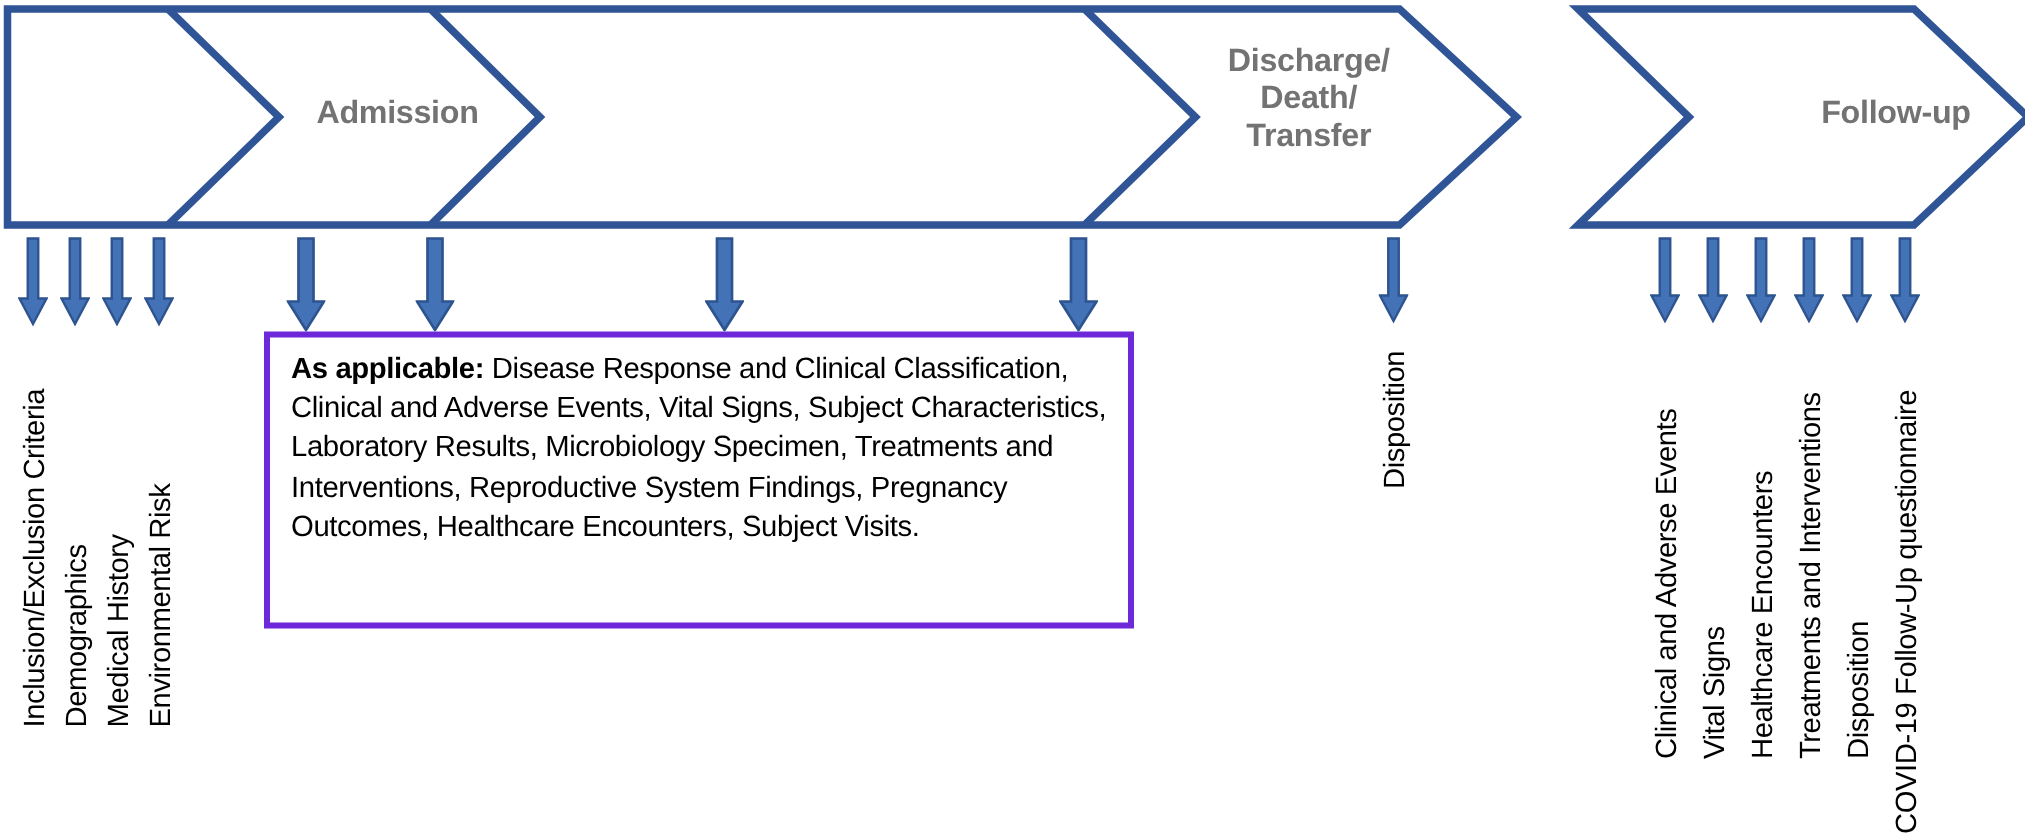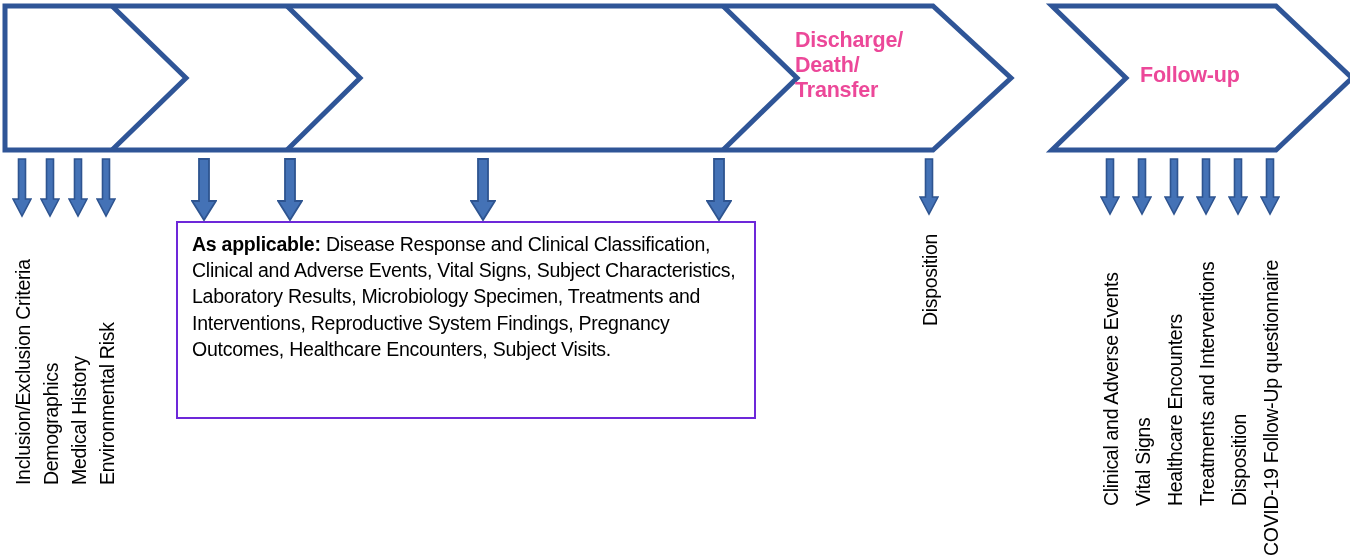--- a/index.html
+++ b/index.html
@@ -21,25 +21,25 @@
   
   #banner-svg {
     position: absolute;
     left: 0;
     top: 0;
     width: 1350px;
     height: 160px;
   }
   .stage-label {
     position: absolute;
-    text-align: left;
+    text-align: center;
     font-weight: bold;
     font-size: 21.5px;
     line-height: 1.16;
-    color: #ec4899;
+    color: #737373;
     letter-spacing: -0.2px;
     white-space: pre-line;
   }
   
   .down-arrow {
     position: absolute;
   }
   
   .vlabel {
     position: absolute;
@@ -51,21 +51,21 @@
     letter-spacing: -0.3px;
     line-height: 1;
   }
   
   #applicable-box {
     position: absolute;
     left: 176px;
     top: 221px;
     width: 580px;
     height: 198px;
-    border: 2px solid #6d28d9;
+    border: 4px solid #6d28d9;
     box-sizing: border-box;
     background: #ffffff;
   }
   #applicable-text {
     position: absolute;
     left: 14px;
     top: 8px;
     width: 552px;
     font-size: 19.5px;
     line-height: 1.345;
@@ -83,24 +83,25 @@
 
     <path d="M 5 6 L 933 6 L 1011 78 L 933 150 L 5 150 Z" fill="#ffffff" stroke="#2F5597" stroke-width="5" stroke-linejoin="miter"></path>
 
     <path d="M 112 6 L 186 78 L 112 150" fill="none" stroke="#2F5597" stroke-width="5"></path>
     <path d="M 287 6 L 360 78 L 287 150" fill="none" stroke="#2F5597" stroke-width="5"></path>
     <path d="M 723 6 L 797 78 L 723 150" fill="none" stroke="#2F5597" stroke-width="5"></path>
 
     <path d="M 1052 6 L 1276 6 L 1352 78 L 1276 150 L 1052 150 L 1126 78 Z" fill="#ffffff" stroke="#2F5597" stroke-width="5" stroke-linejoin="miter"></path>
   </svg>
 
+  <div class="stage-label" style="left:190px;top:63px;  width:150px;">Admission</div>
   <div class="stage-label" style="left:795px;top:28px;  width:155px;">Discharge/
 Death/
 Transfer</div>
-  <div class="stage-label" style="left:1140px;top:63px; width:160px;">Follow-up</div>
+  <div class="stage-label" style="left:1184px;top:63px; width:160px;">Follow-up</div>
 
   <svg class="down-arrow" style="left:12px; top:158px;" width="20" height="60" viewBox="0 0 20 60">
     <path d="M 6.5 1 L 13.5 1 L 13.5 41 L 19 41 L 10 58 L 1 41 L 6.5 41 Z" fill="#4472B6" stroke="#2E5490" stroke-width="1.6"></path>
   </svg>
   <svg class="down-arrow" style="left:40px; top:158px;" width="20" height="60" viewBox="0 0 20 60">
     <path d="M 6.5 1 L 13.5 1 L 13.5 41 L 19 41 L 10 58 L 1 41 L 6.5 41 Z" fill="#4472B6" stroke="#2E5490" stroke-width="1.6"></path>
   </svg>
   <svg class="down-arrow" style="left:68px; top:158px;" width="20" height="60" viewBox="0 0 20 60">
     <path d="M 6.5 1 L 13.5 1 L 13.5 41 L 19 41 L 10 58 L 1 41 L 6.5 41 Z" fill="#4472B6" stroke="#2E5490" stroke-width="1.6"></path>
   </svg>

